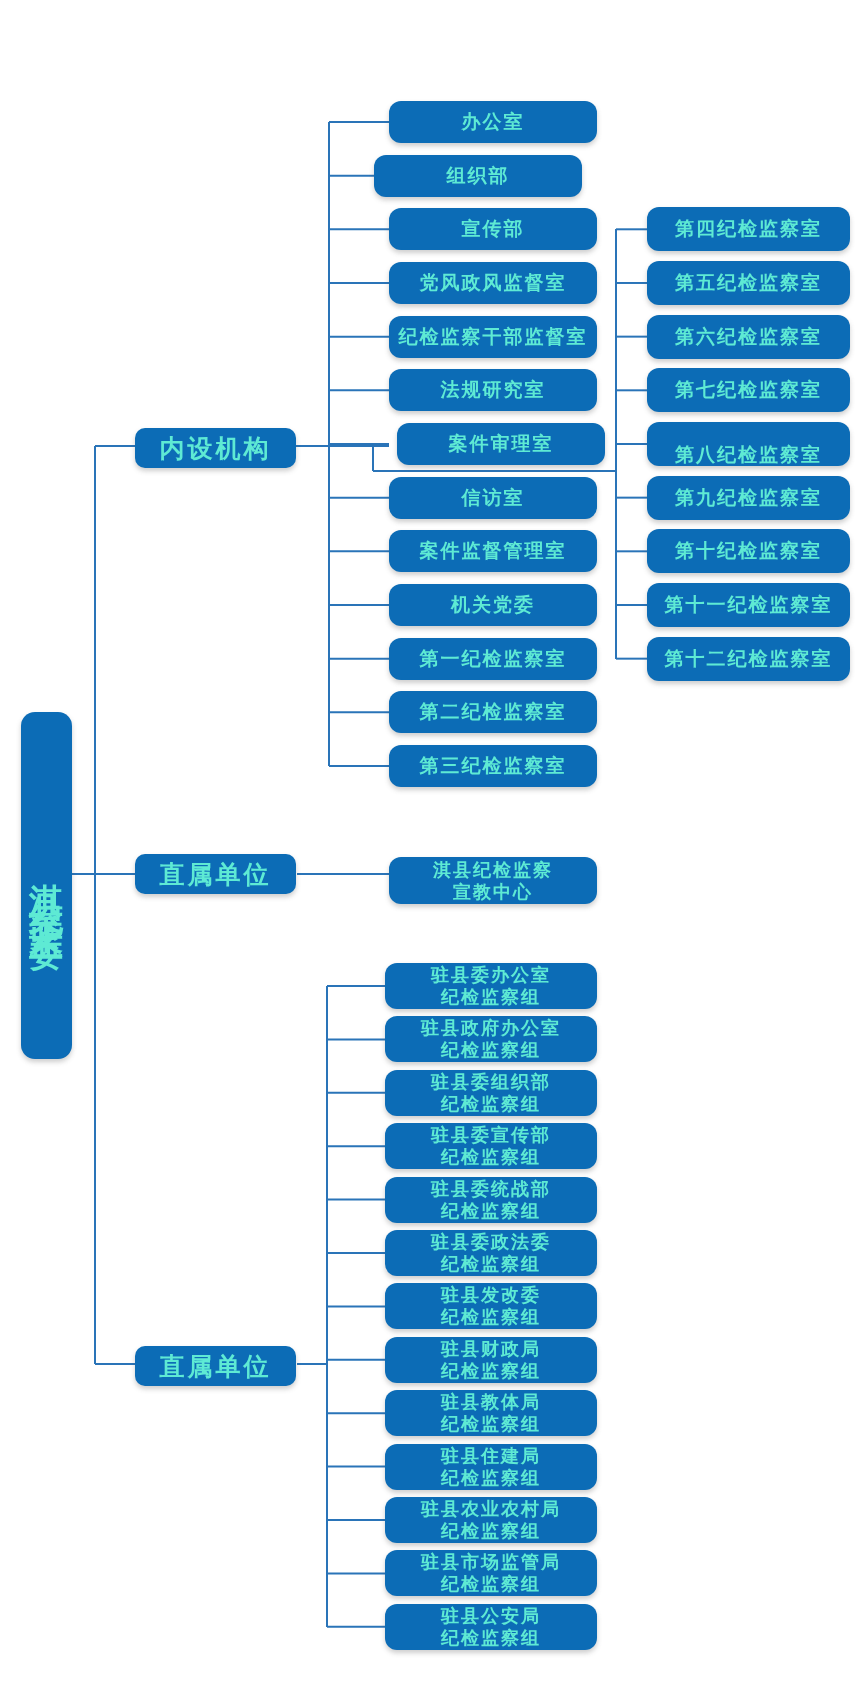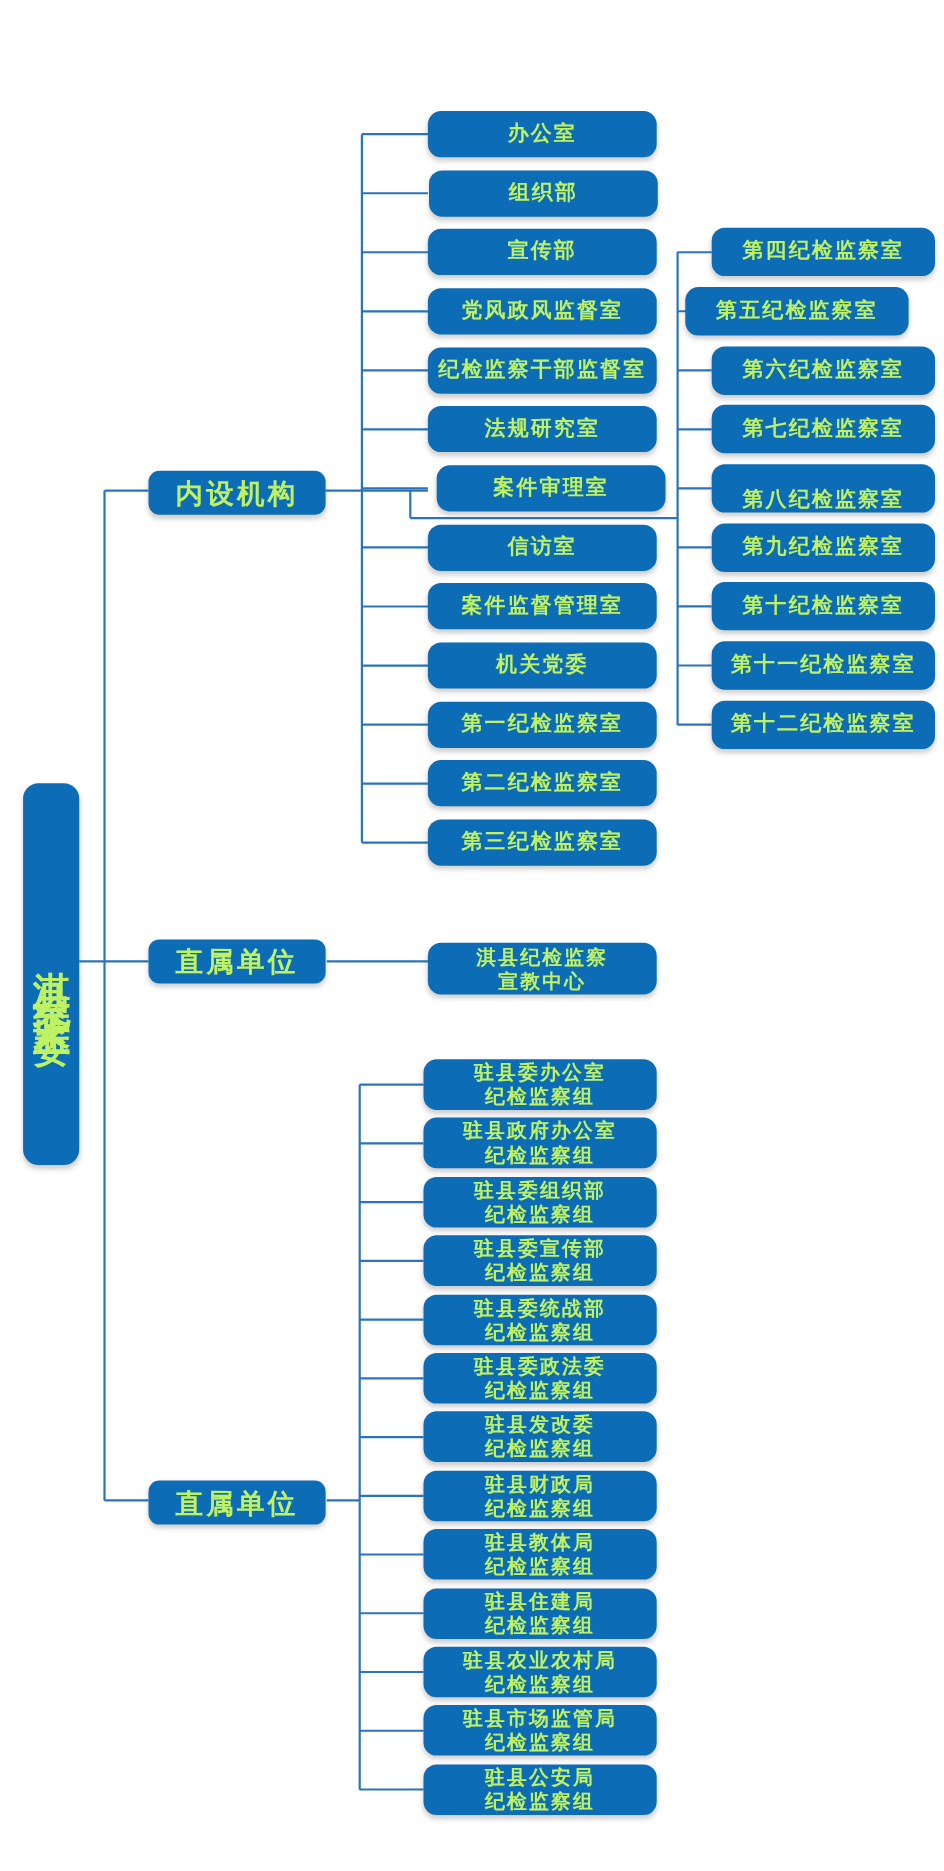--- a/index.html
+++ b/index.html
@@ -7,21 +7,21 @@
     position:relative;
     width:858px;height:1701px;
     background:#ffffff;
     font-family:"Liberation Sans", sans-serif;
     overflow:hidden;
   }
   svg.connectors{position:absolute;left:0;top:0;width:858px;height:1701px;}
   .node{
     position:absolute;
     background:#0c6cb6;
-    color:#bef264;
+    color:#5eead4;
     border-radius:12px;
     display:flex;
     flex-direction:column;
     align-items:center;
     justify-content:center;
     text-align:center;
     font-weight:bold;
     box-shadow:0 3px 5px rgba(80,80,80,0.28);
     box-sizing:border-box;
   }
@@ -98,21 +98,21 @@
       <line x1="327" y1="1573.4" x2="385" y2="1573.4" stroke="#2a74b8" stroke-width="2"></line>
       <line x1="327" y1="1626.8" x2="385" y2="1626.8" stroke="#2a74b8" stroke-width="2"></line>
     </svg>
   <div class="node root">淇县纪委监委</div>
   <div class="node branch" id="branch-0">内设机构</div>
   <div class="node branch" id="branch-1">直属单位</div>
   <div class="node branch" id="branch-2">直属单位</div>
 <div class="node single" style="left: 389px; top: 101px; width: 208px; height: 42px;">
       <span class="ln">办公室</span>
     </div>
-    <div class="node single" style="left: 390px; top: 155px; width: 208px; height: 42px;">
+    <div class="node single" style="left: 374px; top: 155px; width: 208px; height: 42px;">
       <span class="ln">组织部</span>
     </div>
     <div class="node single" style="left: 389px; top: 208px; width: 208px; height: 42px;">
       <span class="ln">宣传部</span>
     </div>
     <div class="node single" style="left: 389px; top: 262px; width: 208px; height: 42px;">
       <span class="ln">党风政风监督室</span>
     </div>
     <div class="node single" style="left: 389px; top: 316px; width: 208px; height: 42px;">
       <span class="ln">纪检监察干部监督室</span>
@@ -137,21 +137,21 @@
     </div>
     <div class="node single" style="left: 389px; top: 745px; width: 208px; height: 42px;">
       <span class="ln">第三纪检监察室</span>
     </div>
     <div class="node single" style="left: 389px; top: 691px; width: 208px; height: 42px;">
       <span class="ln">第二纪检监察室</span>
     </div>
     <div class="node single" style="left: 647px; top: 207px; width: 203px; height: 44px;">
       <span class="ln">第四纪检监察室</span>
     </div>
-    <div class="node single" style="left: 623px; top: 261px; width: 203px; height: 44px;">
+    <div class="node single" style="left: 647px; top: 261px; width: 203px; height: 44px;">
       <span class="ln">第五纪检监察室</span>
     </div>
     <div class="node single" style="left: 647px; top: 315px; width: 203px; height: 44px;">
       <span class="ln">第六纪检监察室</span>
     </div>
     <div class="node single" style="left: 647px; top: 368px; width: 203px; height: 44px;">
       <span class="ln">第七纪检监察室</span>
     </div>
     <div class="node single" style="left: 647px; top: 422px; width: 203px; height: 44px; justify-content: flex-end;">
       <span class="ln">第八纪检监察室</span>

